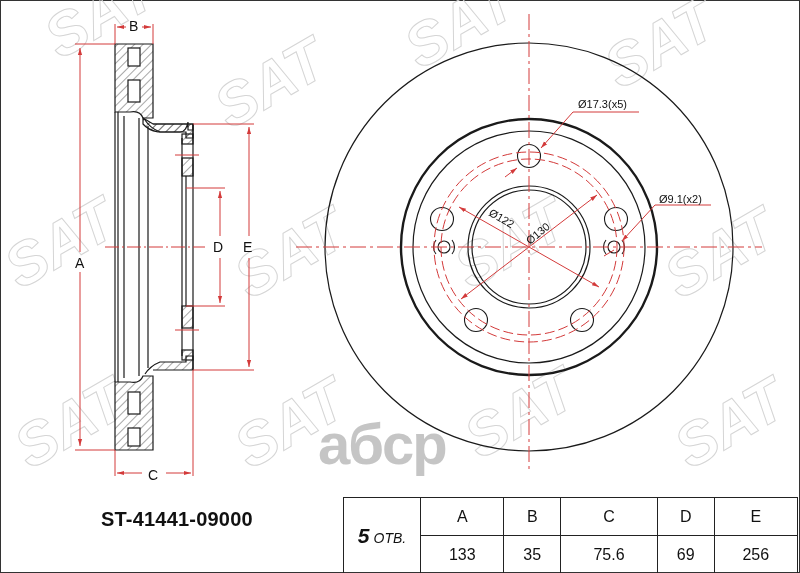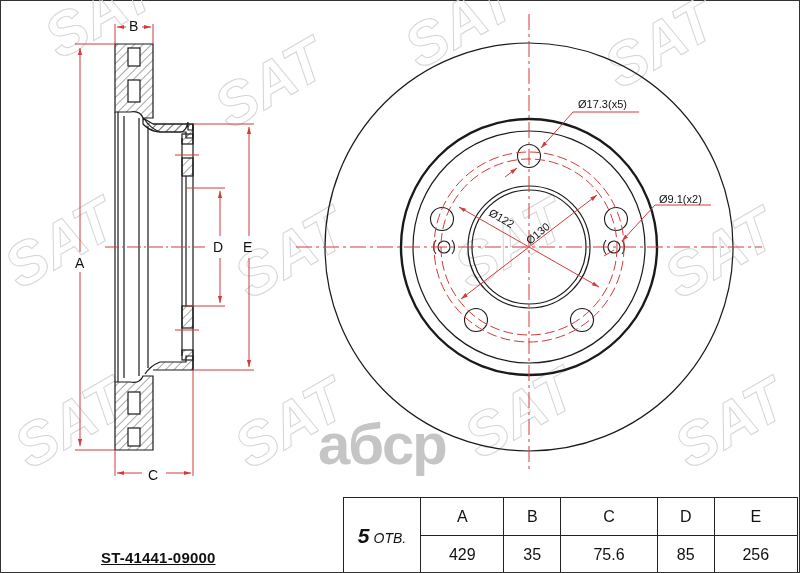--- a/index.html
+++ b/index.html
@@ -1,22 +1,22 @@
 <!DOCTYPE html>
 <html><head>
 <meta charset="utf-8">
 <style>
   html, body { margin: 0; padding: 0; background: #ffffff; }
   body { width: 800px; height: 573px; overflow: hidden; position: relative;
          font-family: "Liberation Sans", sans-serif; color: #111; }
   .frame { position: absolute; left: 0; top: 0; width: 798px; height: 571px;
            border: 1px solid #333; box-sizing: content-box; }
   svg.drawing { position: absolute; left: 0; top: 0; }
-  .part-number { position: absolute; left: 101px; top: 549px; font-size: 15px;
-                 font-weight: bold; letter-spacing: 0.2px; text-decoration: underline; }
+  .part-number { position: absolute; left: 101px; top: 508px; font-size: 20px;
+                 font-weight: bold; letter-spacing: 0.2px; }
   .spec-table { position: absolute; left: 343px; top: 497px; width: 455px; height: 75px;
                 border-collapse: collapse; background: transparent; }
   .spec-table td { border: 1.5px solid #222; text-align: center; font-size: 16px;
                    padding: 0; height: 37px; }
   .spec-table td.holes { width: 76px; font-size: 14px; font-style: italic; }
   .holes .num { font-size: 21px; font-weight: bold; margin-right: 4px; }
   .watermark { position: absolute; left: 318px; top: 370px; font-size: 58px;
                font-weight: bold; color: rgba(150,150,150,0.55); letter-spacing: -2px; margin-top: 40px; }
 </style>
 </head>
@@ -187,20 +187,20 @@
     <td class="holes" rowspan="2">
       <span class="num">5</span><span>ОТВ.</span>
     </td>
     <td>A</td>
     <td>B</td>
     <td>C</td>
     <td>D</td>
     <td>E</td>
   </tr>
   <tr>
-    <td>429</td>
+    <td>133</td>
     <td>35</td>
     <td>75.6</td>
-    <td>85</td>
+    <td>69</td>
     <td>256</td>
   </tr>
 </tbody>
   </table>
 
 </body></html>

